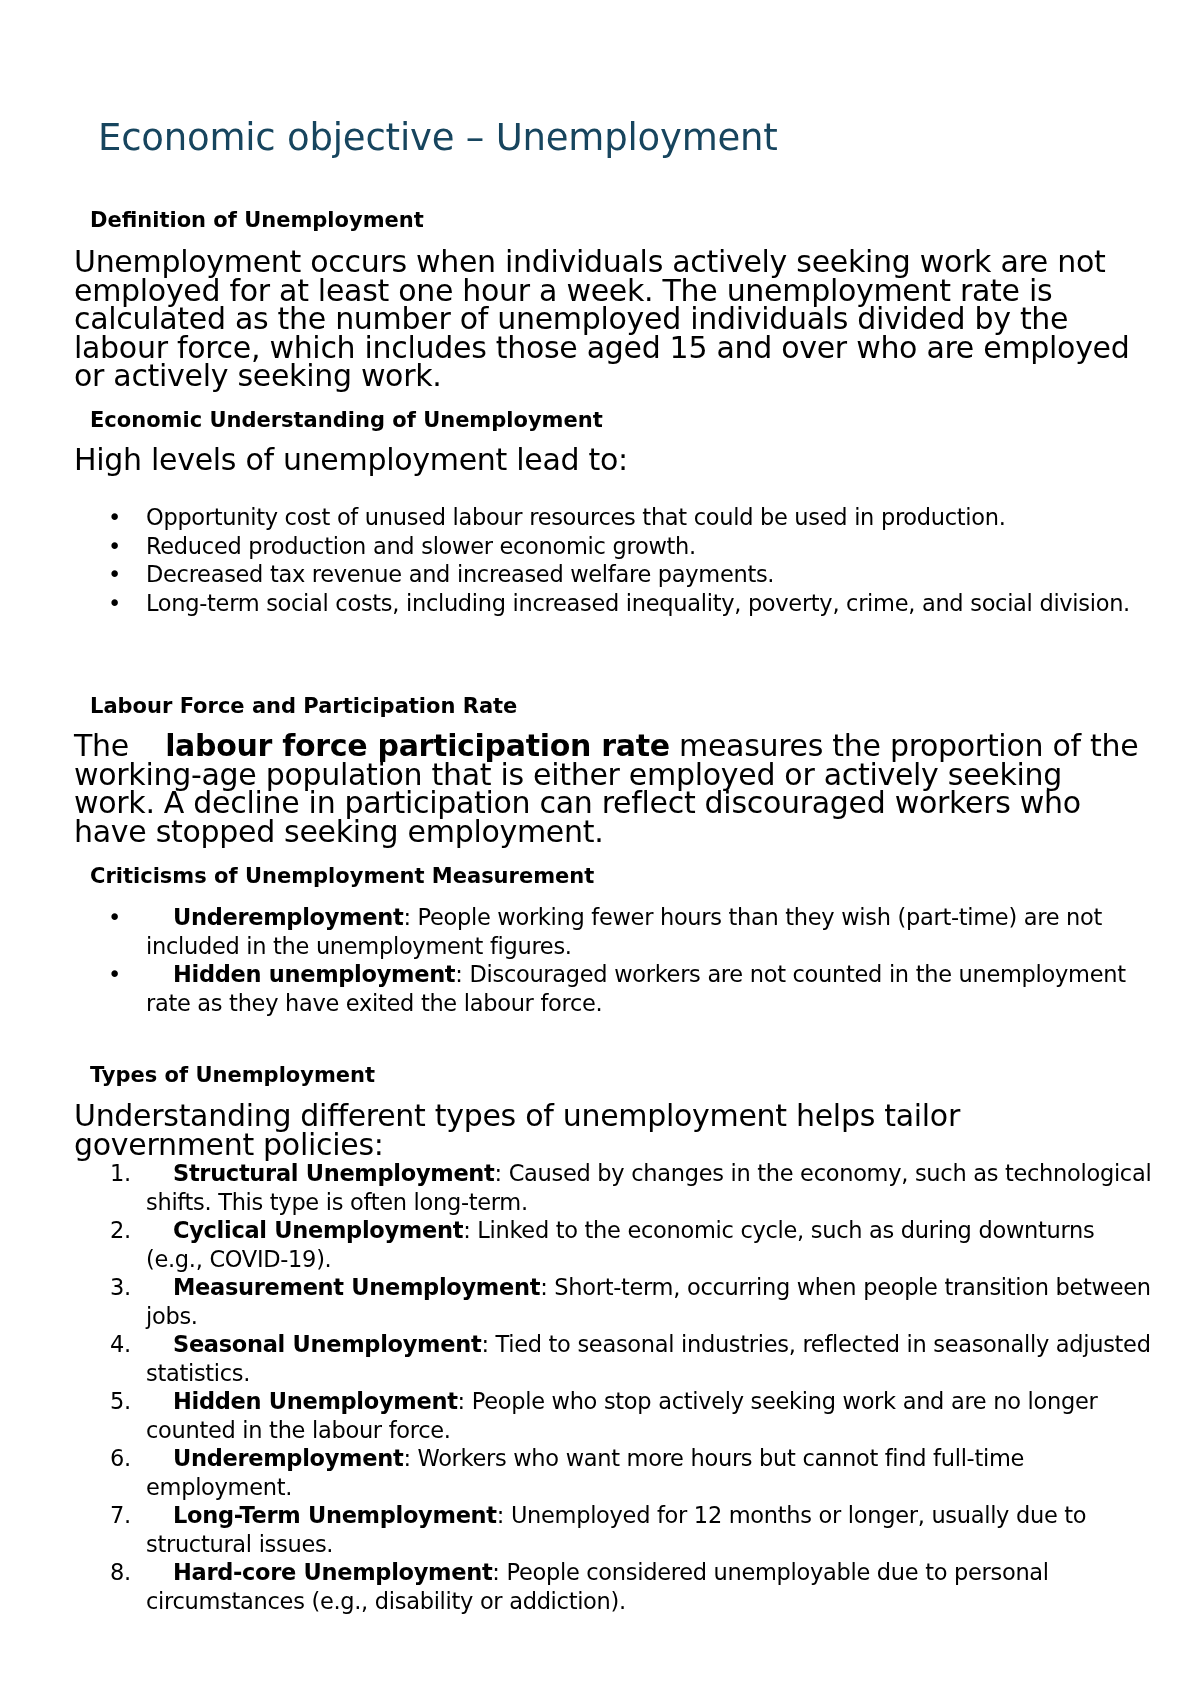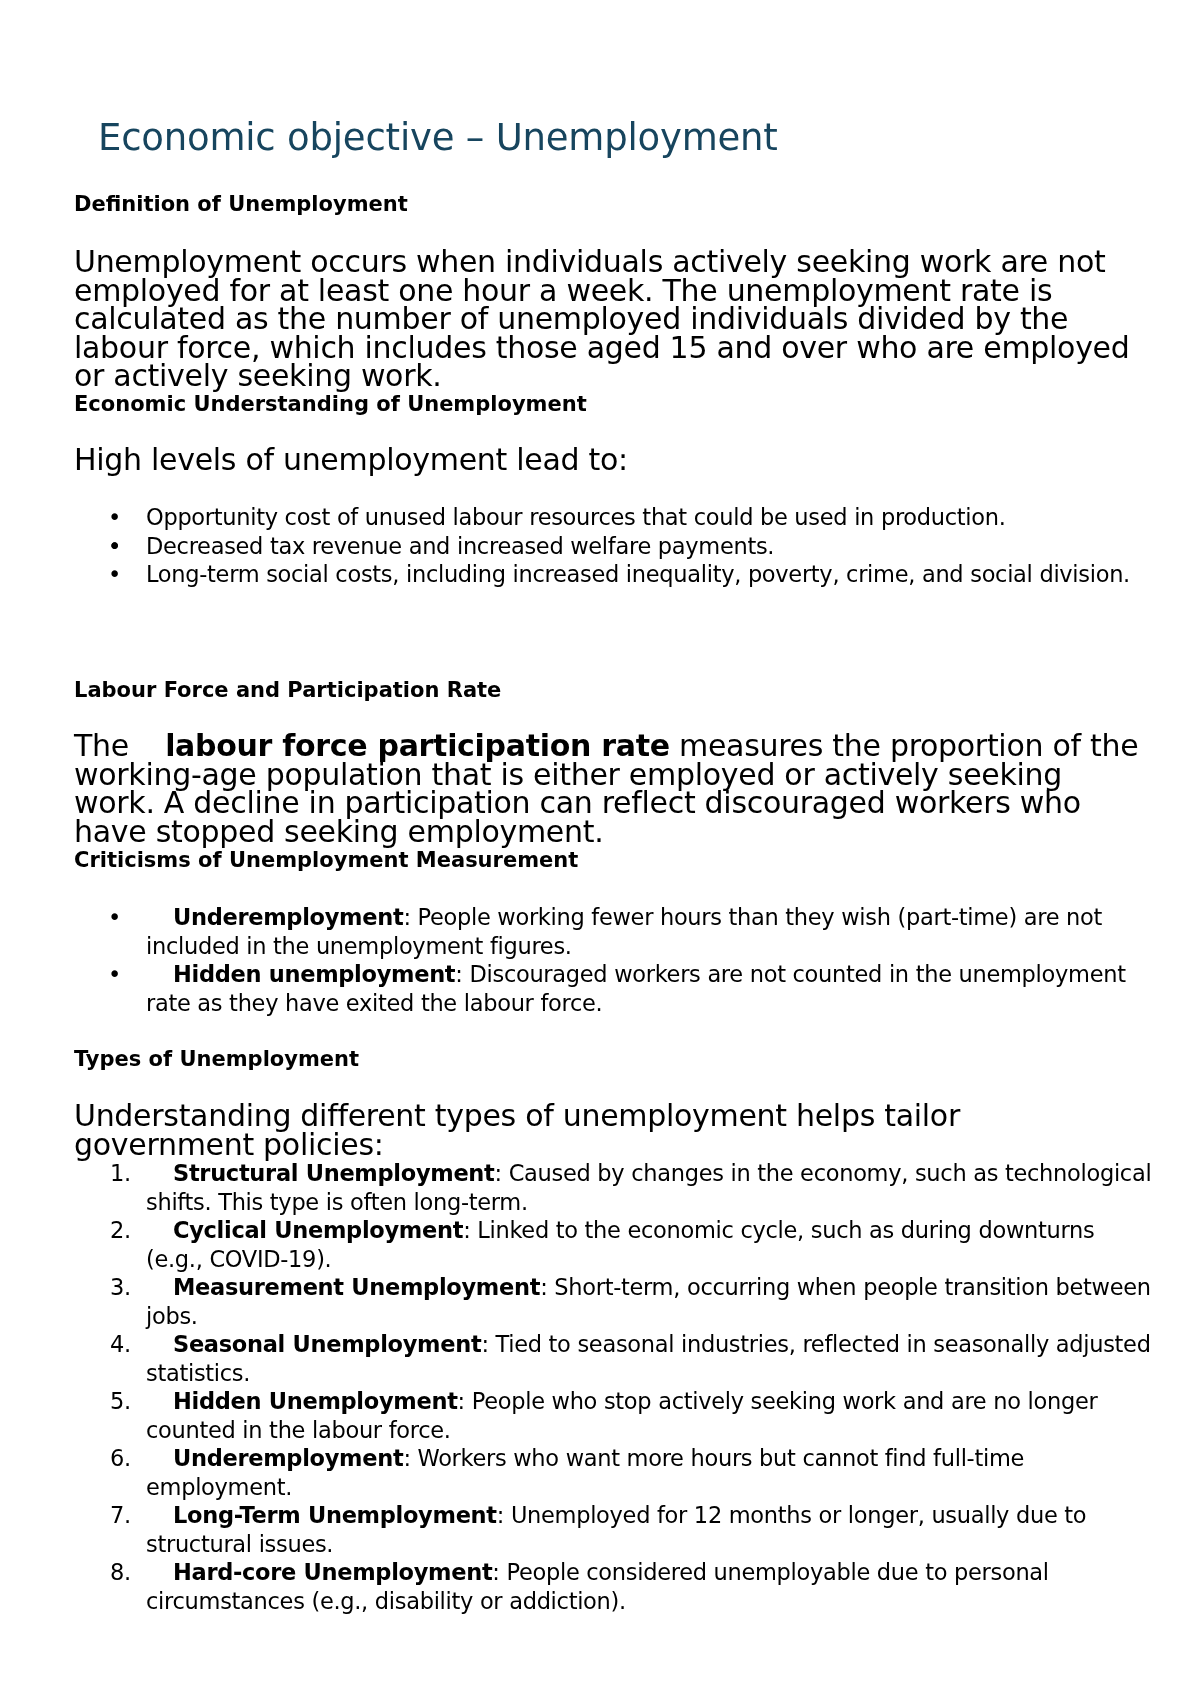--- a/index.html
+++ b/index.html
@@ -1,42 +1,42 @@
 <!DOCTYPE html>
 <html><head>
 <meta charset="utf-8">
 <style>
   html, body { margin: 0; padding: 0; background: #ffffff; }
   body { width: 1200px; height: 1696px; position: relative; overflow: hidden;
          font-family: "DejaVu Sans", sans-serif; color: #000; }
   .page { position: absolute; left: 74px; top: 0; width: 1060px; }
   .title { position: absolute; top: 108px; left: 16px; margin: 8px; font-weight: normal;
            font-size: 37px; color: #17455e; white-space: nowrap; letter-spacing: -0.2px; }
-  .h { position: absolute; left: 0; margin: 0; font-size: 21px; font-weight: bold; white-space: nowrap; }
+  .h { position: absolute; left: 0; margin: 16px; font-size: 21px; font-weight: bold; white-space: nowrap; }
   .p { position: absolute; left: 0; margin: 0; font-size: 30px; line-height: 28.5px; width: 1070px; letter-spacing: -0.3px; }
   ul, ol { position: absolute; left: 0; margin: 0; padding: 0; list-style: none; width: 1080px; }
   li { position: relative; padding-left: 72px; font-size: 22.5px; line-height: 28.5px; letter-spacing: -0.3px; }
   li .marker { position: absolute; left: 34px; top: 0; }
   ol li .marker { left: 36px; }
   b { font-weight: bold; margin-left: 27px; }
 </style>
 </head>
 <body>
 
 <div class="page">
   <h1 class="title">Economic objective – Unemployment</h1>
 
   <h2 class="h" style="top:192px">Definition of Unemployment</h2>
   <p class="p" style="top:248px">Unemployment occurs when individuals actively seeking work are not employed for at least one hour a week. The unemployment rate is calculated as the number of unemployed individuals divided by the labour force, which includes those aged 15 and over who are employed or actively seeking work.</p>
 
   <h2 class="h" style="top:392px">Economic Understanding of Unemployment</h2>
   <p class="p" style="top:446px">High levels of unemployment lead to:</p>
   <ul style="top:503px">
     <li><span class="marker">•</span><span>Opportunity cost of unused labour resources that could be used in production.</span></li>
-    <li><span class="marker">•</span></li>
+    <li><span class="marker">•</span><span>Reduced production and slower economic growth.</span></li>
     <li><span class="marker">•</span><span>Decreased tax revenue and increased welfare payments.</span></li>
     <li><span class="marker">•</span><span>Long-term social costs, including increased inequality, poverty, crime, and social division.</span></li>
   </ul>
 
   <h2 class="h" style="top:678px">Labour Force and Participation Rate</h2>
   <p class="p" style="top:732px"><span>The </span><b>labour force participation rate</b><span> measures the proportion of the working-age population that is either employed or actively seeking work. A decline in participation can reflect discouraged workers who have stopped seeking employment.</span></p>
 
   <h2 class="h" style="top:848px">Criticisms of Unemployment Measurement</h2>
   <ul style="top:903px">
     <li><span class="marker">•</span><b>Underemployment</b><span>: People working fewer hours than they wish (part-time) are not included in the unemployment figures.</span></li>

